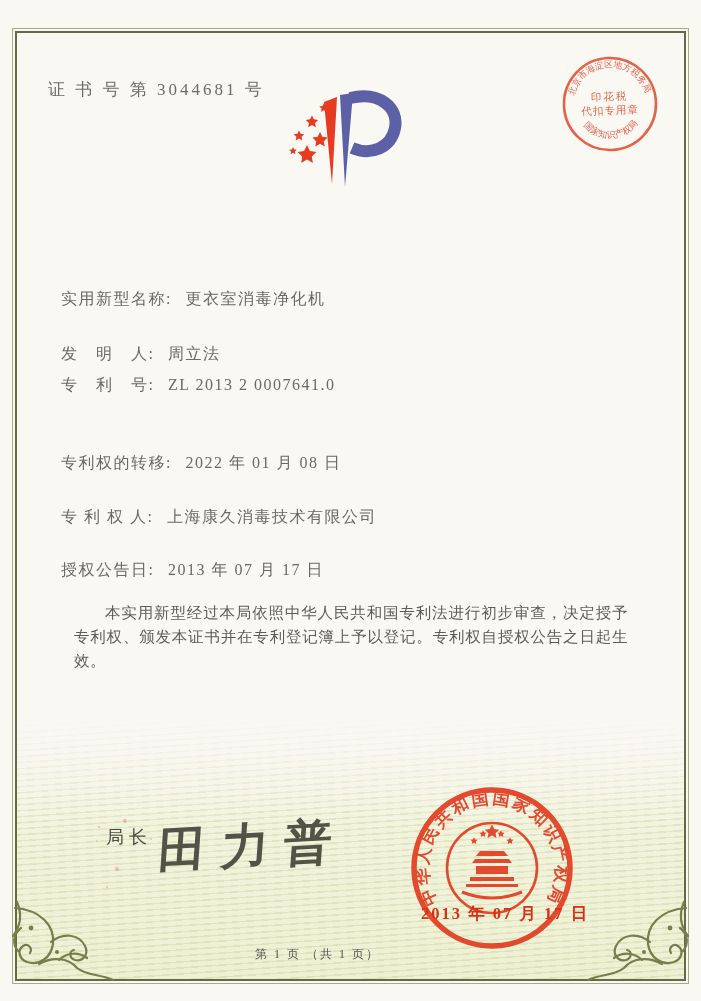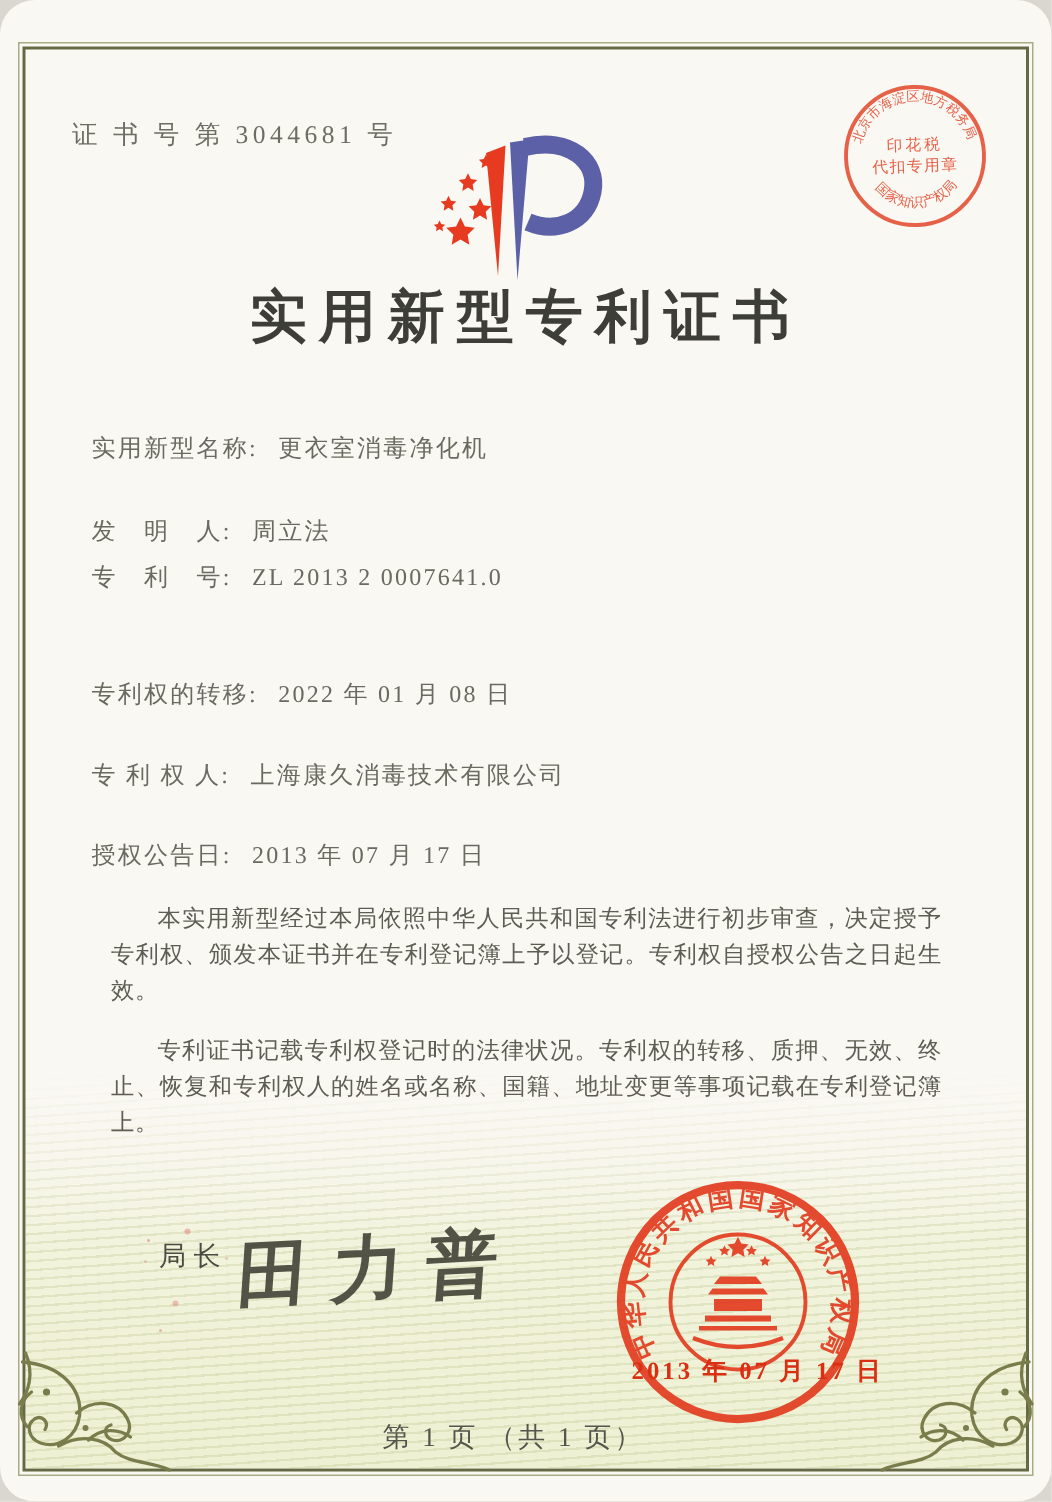--- a/index.html
+++ b/index.html
@@ -1,20 +1,19 @@
 <!DOCTYPE html>
 <html><head>
 <meta charset="utf-8">
 <style>
   html,body{margin:0;padding:0;background:#d9d7d0;}
   .page{
     position:relative;width:701px;height:1001px;margin:0 auto;
     background:#faf8f3;overflow:hidden;
     font-family:"Liberation Serif","DejaVu Serif",serif;
-    border-radius:23px;
   }
   
   .frame-outer{position:absolute;left:12px;top:28px;right:12px;bottom:17px;
     border:1px solid #a8ac83;pointer-events:none;}
   .frame-inner{position:absolute;left:15px;top:31px;right:15px;bottom:20px;
     border:2px solid #646a44;pointer-events:none;}
   
   .waves{position:absolute;left:17px;right:17px;bottom:22px;height:265px;
     background:
       repeating-linear-gradient(176deg, rgba(160,172,100,.20) 0 1.5px, rgba(160,172,100,0) 1.5px 6px),
@@ -32,21 +31,21 @@
   .field .label{margin-right:8px;}
   .body-text{position:absolute;left:58px;top:585px;width:586px;
     font-size:15.5px;line-height:24px;color:#5d5d54;text-align:justify;}
   .body-text p{margin:16px;text-indent:2em;letter-spacing:.5px;}
   .signer{position:absolute;left:106px;top:825px;font-size:18px;letter-spacing:5px;color:#4b4b42;}
   .signature{position:absolute;left:158px;top:814px;font-size:48px;letter-spacing:15px;
     color:#3e3e33;font-weight:700;transform:rotate(-3deg) skewX(-7deg);opacity:.88;}
   .office-seal{position:absolute;left:392px;top:768px;width:200px;height:200px;opacity:.92;}
   .seal-date{position:absolute;left:421px;top:903px;font-size:16.5px;font-weight:600;
     letter-spacing:2px;color:#d92f13;white-space:nowrap;}
-  .footer{position:absolute;left:255px;top:946px;font-size:18px;letter-spacing:2px;color:#55554c;}
+  .footer{position:absolute;left:255px;top:946px;font-size:12px;letter-spacing:2px;color:#55554c;}
   .corner{position:absolute;width:118px;height:118px;}
   .corner.bl{left:9px;bottom:15px;}
   .corner.br{right:9px;bottom:15px;transform:scaleX(-1);}
   .speckles{position:absolute;left:98px;top:826px;width:2px;height:2px;border-radius:50%;
     background:rgba(214,92,92,.45);
     box-shadow:26px -6px 0 1px rgba(219,100,100,.4), 18px 42px 0 1px rgba(214,92,92,.35),
       8px 60px 0 0 rgba(214,92,92,.4), 52px 12px 0 0 rgba(224,120,120,.35), -2px 14px 0 0 rgba(214,92,92,.3);}
   svg text{font-family:"Liberation Serif","DejaVu Serif",serif;}
 </style>
 </head>
@@ -93,21 +92,20 @@
     <polygon points="60,7 73,5 65,99" fill="#5c60a6"></polygon>
     <path d="M70,10 C100,3 119,20 115,40 C111,60 91,68 72,60" fill="none" stroke="#5c60a6" stroke-width="12"></path>
     <use href="#star" transform="translate(44,20) scale(0.5)" fill="#e63b20"></use>
     <use href="#star" transform="translate(32,34) scale(0.65)" fill="#e63b20"></use>
     <use href="#star" transform="translate(19,48) scale(0.55)" fill="#e63b20"></use>
     <use href="#star" transform="translate(40,52) scale(0.8)" fill="#e63b20"></use>
     <use href="#star" transform="translate(27,67) scale(1.0)" fill="#e63b20"></use>
     <use href="#star" transform="translate(13,63) scale(0.4)" fill="#e63b20"></use>
   </svg>
 
-  <div class="title">实用新型专利证书</div>
 
   <svg class="tax-seal" viewBox="0 0 124 124">
     <circle cx="62" cy="62" r="46" fill="none" stroke="#e2472b" stroke-width="2.6"></circle>
     <path id="taxTop" d="M26.3,52.4 A37,37 0 0 1 97.7,52.4" fill="none"></path>
     <path id="taxBot" d="M32.6,79 A34,34 0 0 0 91.4,79" fill="none"></path>
     <text font-size="8.8" fill="#e2472b"><textPath href="#taxTop" startOffset="50%" text-anchor="middle">北京市海淀区地方税务局</textPath></text>
     <text font-size="9" fill="#e2472b"><textPath href="#taxBot" startOffset="50%" text-anchor="middle">国家知识产权局</textPath></text>
     <text x="62" y="58" font-size="10.5" letter-spacing="2" fill="#e2472b" text-anchor="middle">印花税</text>
     <text x="62" y="72" font-size="10.5" letter-spacing="1" fill="#e2472b" text-anchor="middle">代扣专用章</text>
   </svg>
@@ -134,21 +132,20 @@
       <span class="value">上海康久消毒技术有限公司</span>
     </div>
     <div class="field" style="top:560px">
       <span class="label">授权公告日:</span>
       <span class="value">2013 年 07 月 17 日</span>
     </div>
   </div>
 
   <div class="body-text">
     <p>本实用新型经过本局依照中华人民共和国专利法进行初步审查，决定授予专利权、颁发本证书并在专利登记簿上予以登记。专利权自授权公告之日起生效。</p>
-    <p>专利证书记载专利权登记时的法律状况。专利权的转移、质押、无效、终止、恢复和专利权人的姓名或名称、国籍、地址变更等事项记载在专利登记簿上。</p>
   </div>
 
   <div class="speckles"></div>
 
   <div class="signer">局长</div>
   <div class="signature">田力普</div>
 
   <svg class="office-seal" viewBox="0 0 200 200">
     <circle cx="100" cy="100" r="78" fill="none" stroke="#e23c20" stroke-width="5.5"></circle>
     <path id="sealArc" d="M63.3,152.4 A64,64 0 1 1 136.7,152.4" fill="none"></path>

